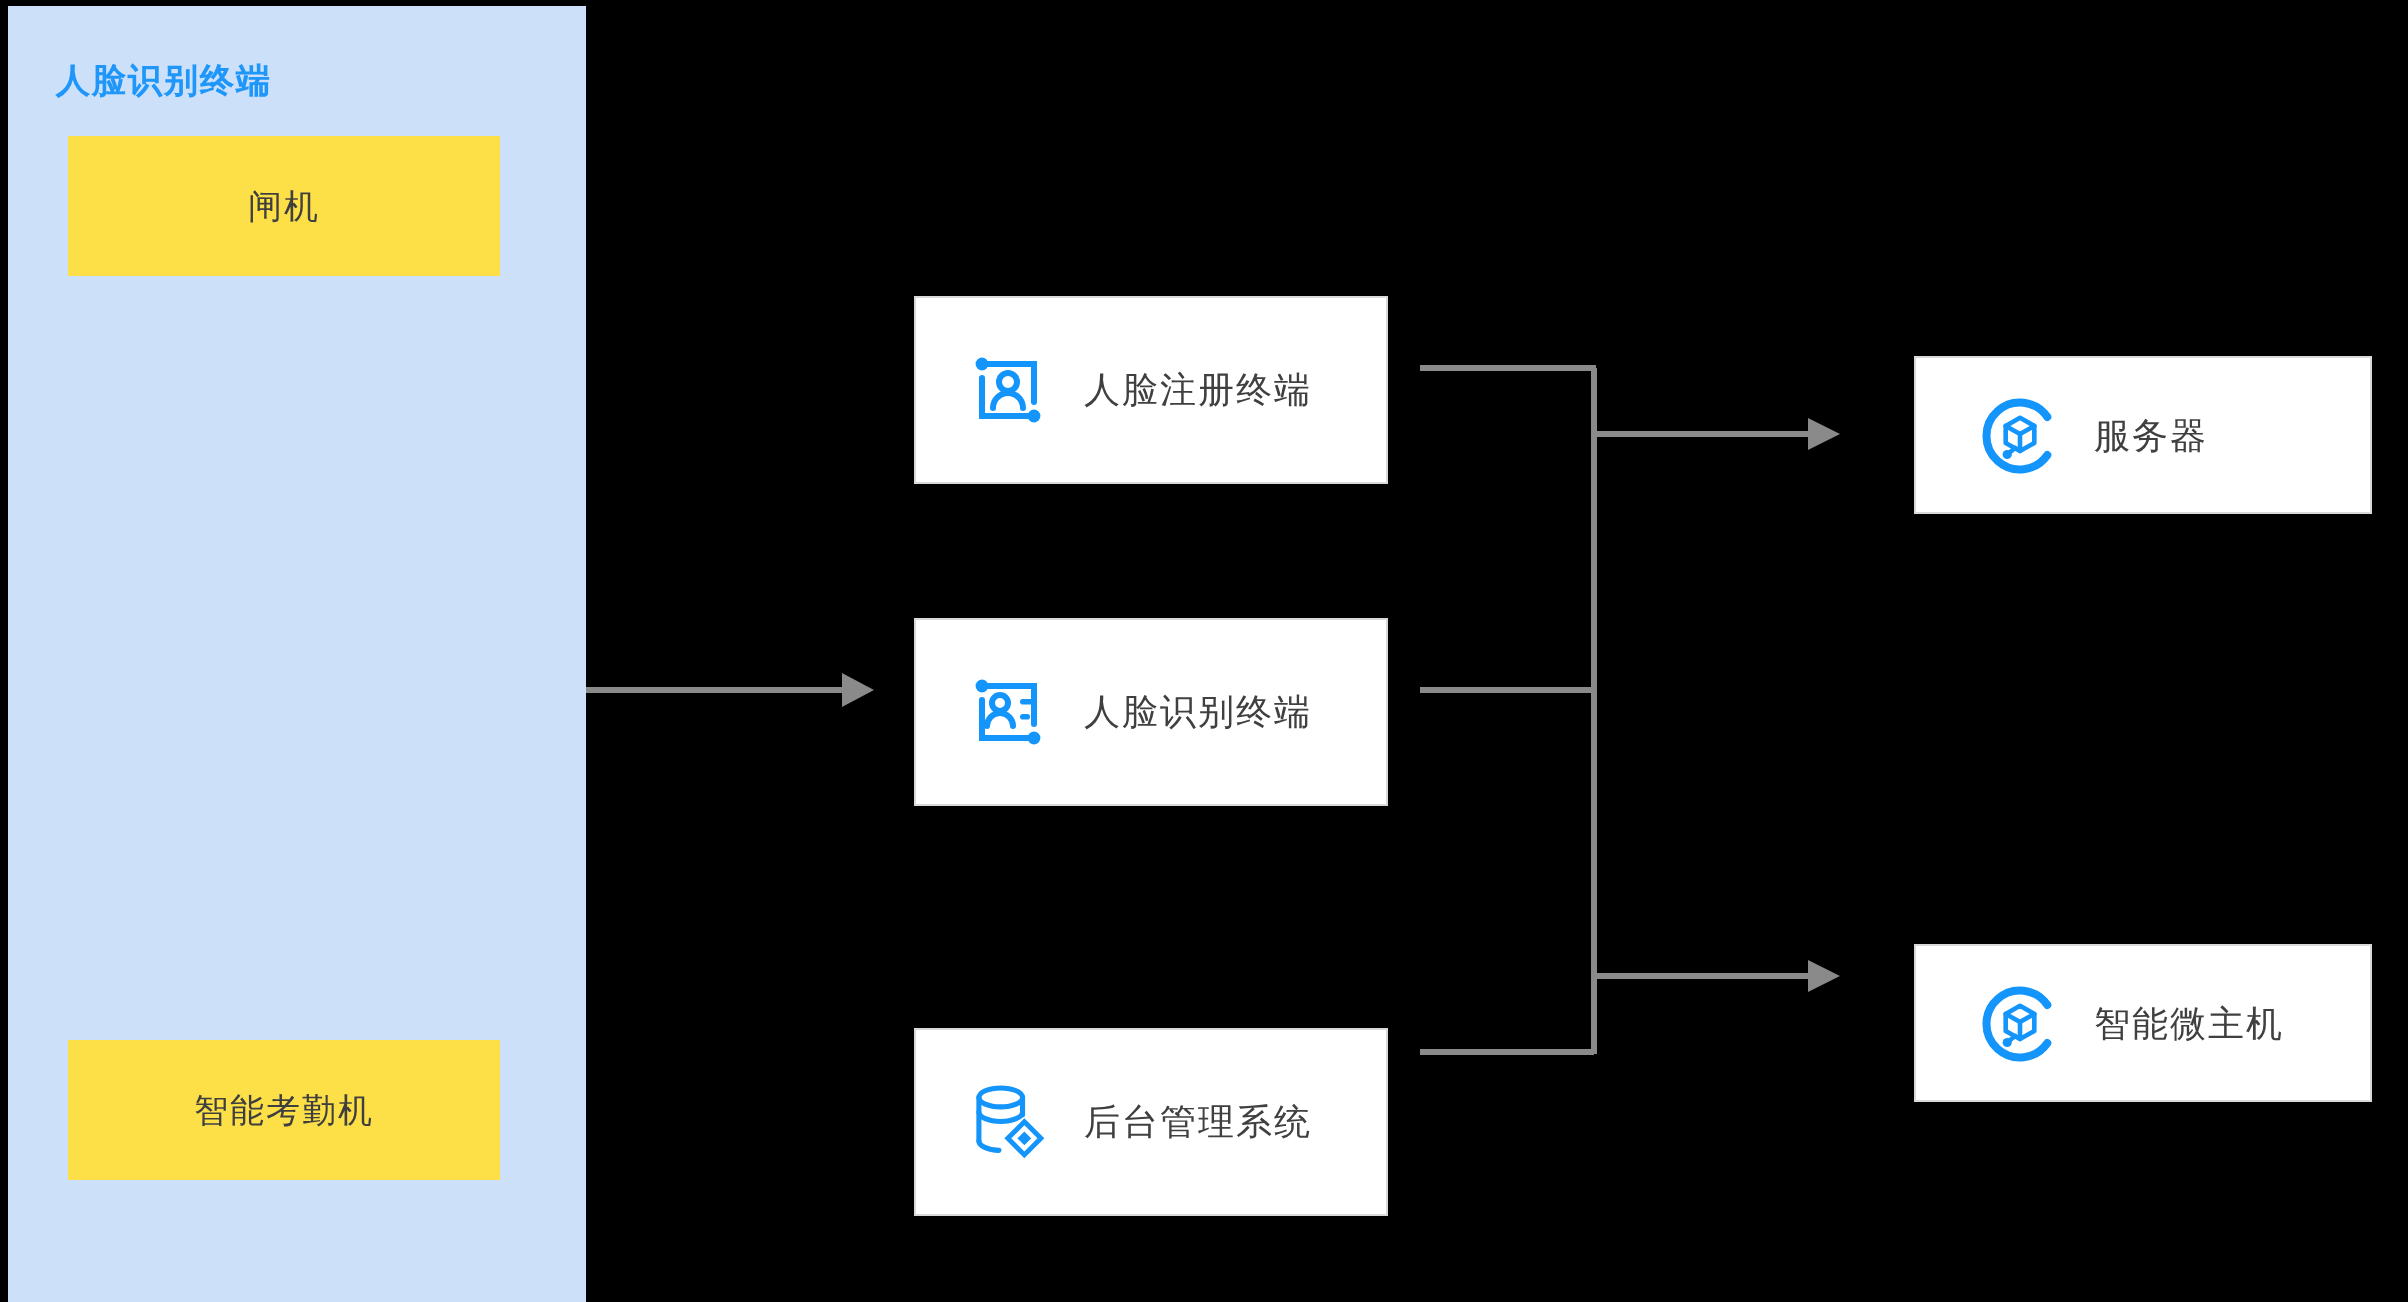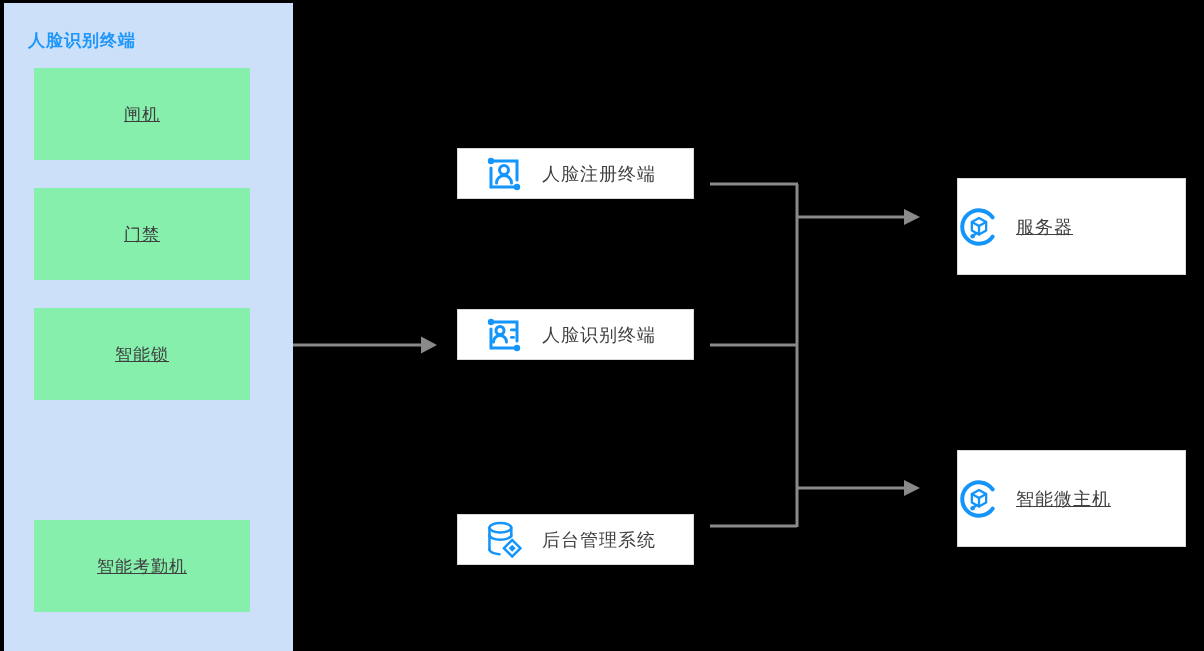--- a/index.html
+++ b/index.html
@@ -11,55 +11,53 @@
   
   .panel{
     position:absolute;left:4px;top:3px;width:289px;height:648px;
     background:#cce0f9;
   }
   .panel-title{
     position:absolute;left:24px;top:26px;
     font-size:17px;font-weight:600;color:#1e96fa;letter-spacing:1px;
   }
   .panel-box{
-    position:absolute;left:30px;width:216px;height:92px;
-    background:#86efac;
+    position:absolute;left:30px;width:216px;height:70px;
+    background:#fde047;
     display:flex;align-items:center;justify-content:center;
-    font-size:17px;color:#3f3f3f;letter-spacing:1px;text-decoration:underline;
+    font-size:17px;color:#3f3f3f;letter-spacing:1px;
   }
   .pb0{top:65px}.pb1{top:185px}.pb2{top:305px}.pb3{top:425px}.pb4{top:517px}
 
   
   .node{
     position:absolute;background:#ffffff;border:1px solid #d9d9d9;
     box-sizing:border-box;
     display:flex;align-items:center;
     font-size:18px;color:#404040;letter-spacing:1px;
   }
-  .mid{left:457px;width:237px;height:51px;padding-left:26px;}
+  .mid{left:457px;width:237px;height:94px;padding-left:26px;}
   .mid .ic{width:40px;height:40px;margin-right:18px;flex:0 0 auto;}
   .midA{top:148px}.midB{top:309px}.midC{top:514px}
 
-  .rightnode{left:957px;width:229px;height:97px;text-decoration:underline;}
+  .rightnode{left:957px;width:229px;height:79px;padding-left:31px;}
   .rightnode .ic{width:42px;height:42px;margin-right:16px;flex:0 0 auto;}
-  .rA{top:178px}.rB{top:450px}
+  .rA{top:178px}.rB{top:472px}
 
   .ic svg{width:100%;height:100%;display:block;}
 
   
   .wires{position:absolute;left:0;top:0;width:1204px;height:651px;pointer-events:none;}
 </style>
 </head>
 <body>
 
 <div class="panel">
   <div class="panel-title">人脸识别终端</div>
   <div class="panel-box pb0">闸机</div>
-  <div class="panel-box pb1">门禁</div>
-  <div class="panel-box pb2">智能锁</div>
   <div class="panel-box pb4">智能考勤机</div>
 </div>
 
 <svg class="wires" viewBox="0 0 1204 651">
   <g stroke="#8a8a8a" stroke-width="3" fill="none">
     <path d="M293 345 H421"></path>
     <path d="M710 184 H798"></path>
     <path d="M710 345 H797"></path>
     <path d="M710 526 H797"></path>
     <path d="M797 184 V527"></path>

